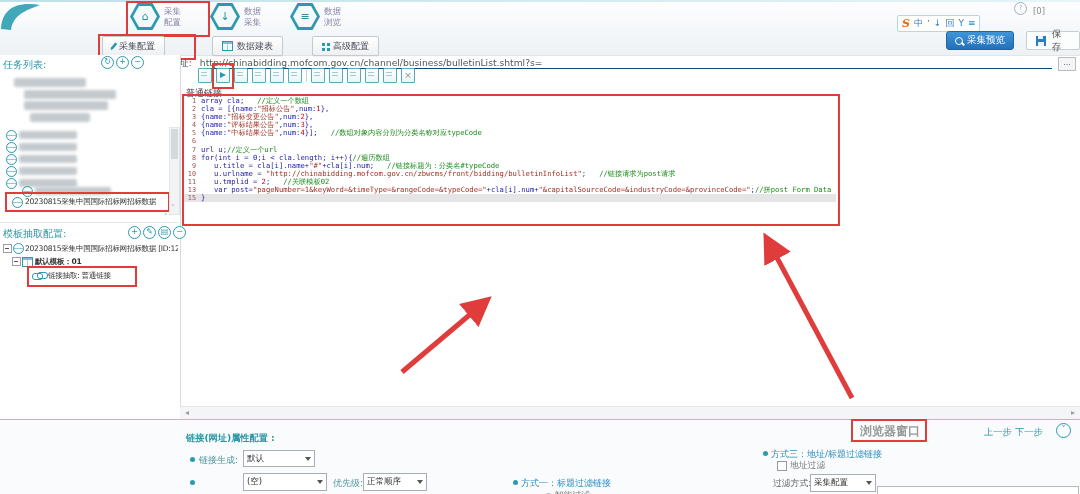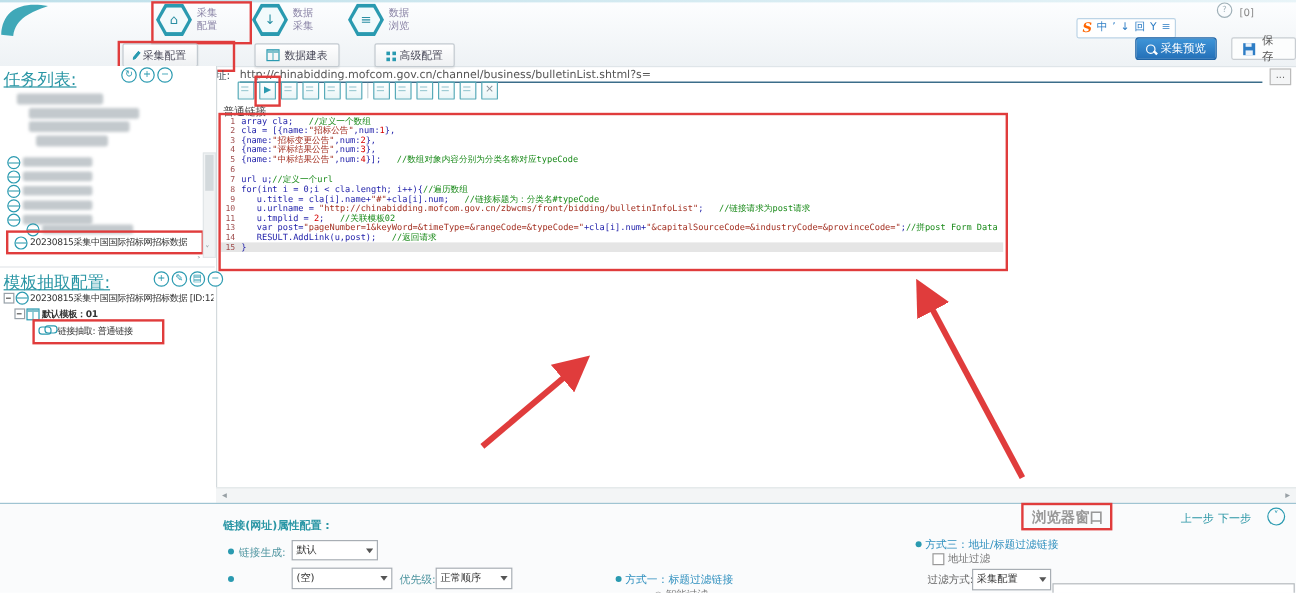--- a/index.html
+++ b/index.html
@@ -34,21 +34,21 @@
   .floppy{width:10px;height:10px;background:#2d7dc5;position:relative;}
   .floppy::before{content:"";position:absolute;left:2px;top:0;width:5px;height:3px;background:#eaf2fa;}
   .floppy::after{content:"";position:absolute;left:2px;bottom:0;width:6px;height:4px;background:#eaf2fa;}
   
   .urlrow{left:152px;top:56px;width:900px;height:14px;display:flex;align-items:center;}
   .url-label{color:#44505a;font-size:9.2px;white-space:nowrap;}
   .url-value{margin-left:8px;flex:1;color:#555;font-size:9.2px;border-bottom:1px solid #0c4a6e;white-space:nowrap;overflow:hidden;}
   .url-more{left:1058px;top:57px;width:16px;height:12px;border:1px solid #bbb;background:#f4f5f6;font-size:8px;text-align:center;line-height:10px;color:#666;cursor:pointer;}
   
   .leftpanel{left:0;top:55px;width:180px;height:364px;background:#fff;border-right:1px solid #d4dadd;}
-  .panel-h{color:#2a96a5;font-size:14px;text-decoration:underline;}
+  .panel-h{color:#2a96a5;font-size:10px;}
   .circ-ic{display:inline-block;width:11px;height:11px;border:1px solid #2a9ab0;border-radius:50%;color:#2a9ab0;font-size:8px;line-height:10px;text-align:center;background:#fff;cursor:pointer;}
   .blur{background:#c3c9cd;border-radius:2px;filter:blur(1.5px);}
   .globe{display:inline-block;width:9px;height:9px;border:1px solid #2a9ab0;border-radius:50%;background:linear-gradient(transparent 40%,#8fc9d3 40%,#8fc9d3 60%,transparent 60%);}
   .expander{display:inline-block;width:7px;height:7px;border:1px solid #97a0a8;background:#fff;position:relative;}
   .expander::after{content:"";position:absolute;left:1px;top:2.5px;width:3.5px;height:1px;background:#555;}
   .tree-text{font-size:7.6px;color:#333;white-space:nowrap;letter-spacing:-0.3px;}
   .chain{display:inline-block;width:9px;height:5px;border:1px solid #2a9ab0;border-radius:3px;position:relative;}
   .chain::after{content:"";position:absolute;left:4px;top:-2px;width:9px;height:5px;border:1px solid #2a9ab0;border-radius:3px;}
   .scroll-v{left:169px;top:127px;width:9px;height:86px;background:#f1f3f4;border:1px solid #e2e6e8;}
   .scroll-thumb{background:#d3d9dc;}
@@ -242,21 +242,20 @@
     <div class="code-line"><span class="ln">3</span><span class="seg-d">{name:</span><span class="seg-s">"招标变更公告"</span><span class="seg-d">,num:</span><span class="seg-n">2</span><span class="seg-d">},</span></div>
     <div class="code-line"><span class="ln">4</span><span class="seg-d">{name:</span><span class="seg-s">"评标结果公告"</span><span class="seg-d">,num:</span><span class="seg-n">3</span><span class="seg-d">},</span></div>
     <div class="code-line"><span class="ln">5</span><span class="seg-d">{name:</span><span class="seg-s">"中标结果公告"</span><span class="seg-d">,num:</span><span class="seg-n">4</span><span class="seg-d">}];   </span><span class="seg-c">//数组对象内容分别为分类名称对应typeCode</span></div>
     <div class="code-line"><span class="ln">6</span></div>
     <div class="code-line"><span class="ln">7</span><span class="seg-d">url u;</span><span class="seg-c">//定义一个url</span></div>
     <div class="code-line"><span class="ln">8</span><span class="seg-d">for(int i = 0;i &lt; cla.length; i++){</span><span class="seg-c">//遍历数组</span></div>
     <div class="code-line"><span class="ln">9</span><span class="seg-d">   u.title = cla[i].name+</span><span class="seg-s">"#"</span><span class="seg-d">+cla[i].num;   </span><span class="seg-c">//链接标题为：分类名#typeCode</span></div>
     <div class="code-line"><span class="ln">10</span><span class="seg-d">   u.urlname = </span><span class="seg-s">"http://chinabidding.mofcom.gov.cn/zbwcms/front/bidding/bulletinInfoList"</span><span class="seg-d">;   </span><span class="seg-c">//链接请求为post请求</span></div>
     <div class="code-line"><span class="ln">11</span><span class="seg-d">   u.tmplid = </span><span class="seg-n">2</span><span class="seg-d">;   </span><span class="seg-c">//关联模板02</span></div>
     <div class="code-line"><span class="ln">13</span><span class="seg-d">   var post=</span><span class="seg-s">"pageNumber=1&amp;keyWord=&amp;timeType=&amp;rangeCode=&amp;typeCode="</span><span class="seg-d">+cla[i].num+</span><span class="seg-s">"&amp;capitalSourceCode=&amp;industryCode=&amp;provinceCode="</span><span class="seg-d">;</span><span class="seg-c">//拼post Form Data</span></div>
-    <div class="code-line"><span class="ln">14</span><span class="seg-d">   RESULT.AddLink(u,post);   </span><span class="seg-c">//返回请求</span></div>
     <div class="code-line hl"><span class="ln">15</span><span class="seg-d">}</span></div>
   </div>
 <div class="abs annobox" style="left:182px;top:94px;width:654px;height:128px;"></div>
 
 <div class="abs hscroll">
   <span style="margin-left:5px;">◂</span>
   <span style="position:absolute;right:5px;">▸</span>
 </div>
 
 <svg class="abs arrows" width="1080" height="494">

